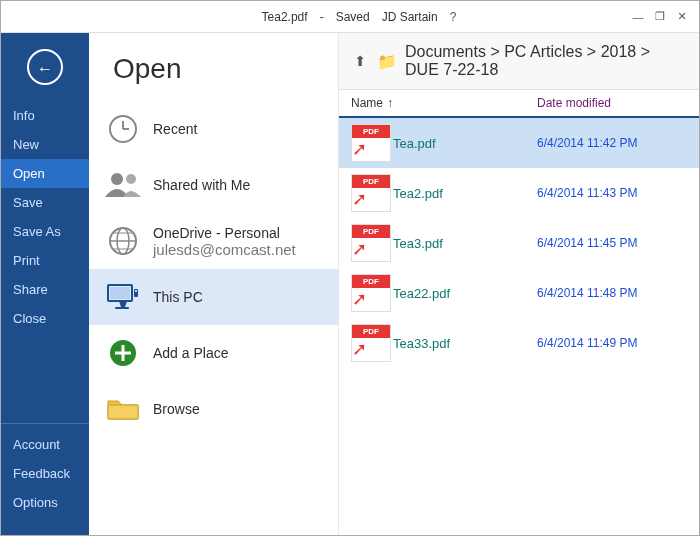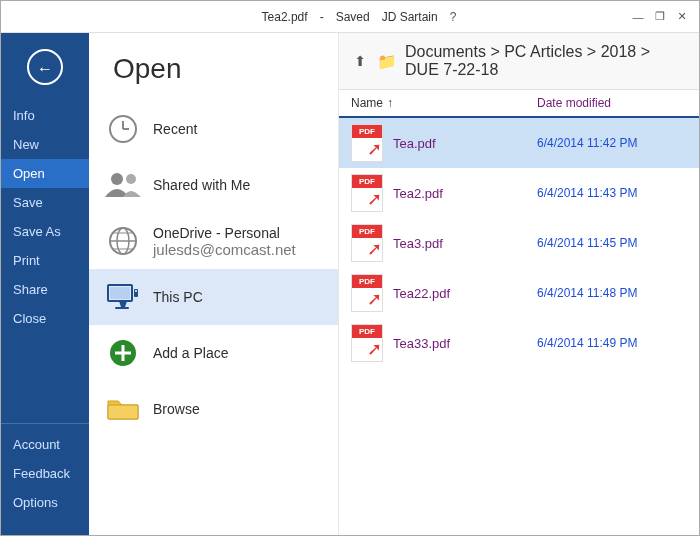--- a/index.html
+++ b/index.html
@@ -228,27 +228,27 @@
     .file-row.selected {
       background: #cce0f5;
     }
     .file-icon-wrap {
       width: 32px;
       height: 38px;
       flex-shrink: 0;
       position: relative;
     }
     .file-icon-pdf {
-      width: 32px;
+      width: 40px;
       height: 38px;
       background: #fff;
       border: 1px solid #ddd;
       display: flex;
       flex-direction: column;
-      align-items: flex-end;
+      align-items: flex-start;
       justify-content: flex-start;
       overflow: hidden;
       position: relative;
     }
     .pdf-top {
       width: 100%;
       background: #e63535;
       color: #fff;
       font-size: 8px;
       font-weight: bold;
@@ -257,21 +257,21 @@
     }
     .pdf-arrow {
       color: #e63535;
       font-size: 18px;
       line-height: 1;
       margin-top: 2px;
     }
     .file-name {
       flex: 1;
       font-size: 13px;
-      color: #701a75;
+      color: #0f766e;
     }
     .file-date {
       width: 150px;
       font-size: 12px;
       color: #1d4ed8;
     }
 
     
     .file-list::-webkit-scrollbar {
       width: 14px;

